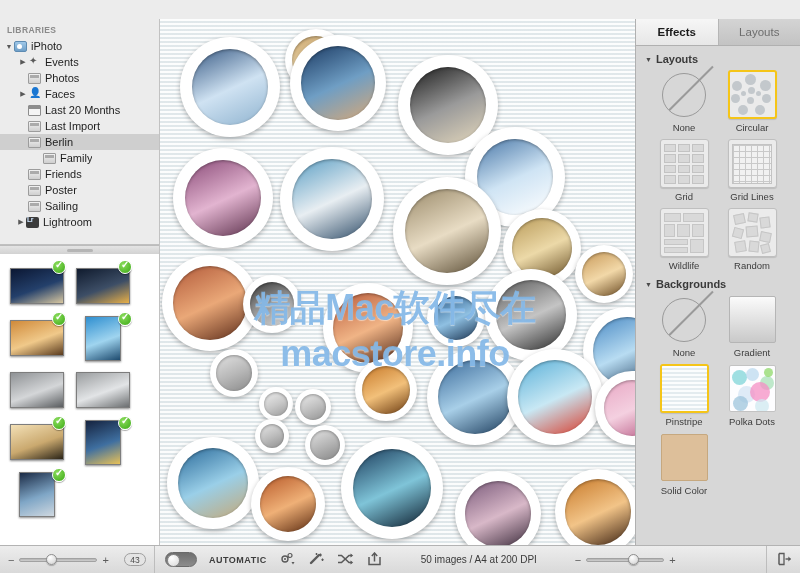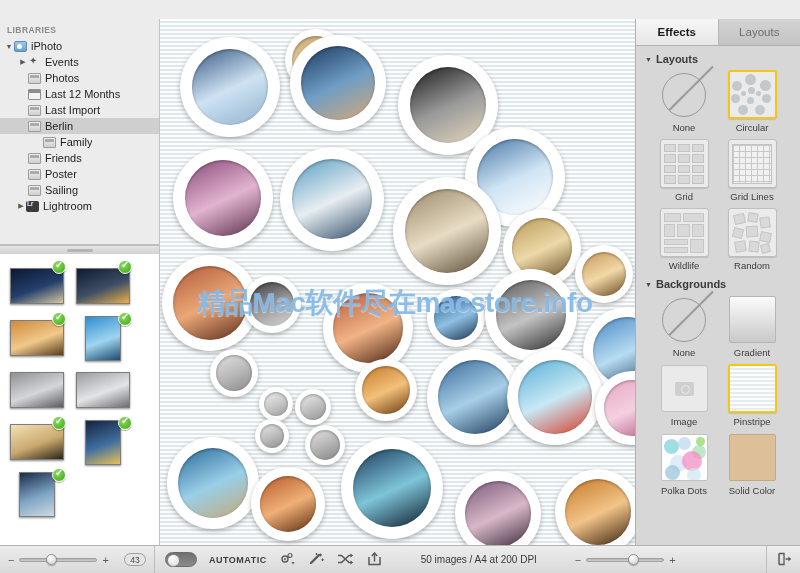--- a/index.html
+++ b/index.html
@@ -174,21 +174,21 @@
     padding: 0;
   }
   .circle .inner {
     position: absolute; border-radius: 50%;
     overflow: hidden;
     box-shadow: inset 0 1px 3px rgba(0,0,0,.35);
   }
   .watermark {
     position: absolute; left: 0; right: 0; top: 265px;
     text-align: center; z-index: 20;
-    font-size: 28px; font-weight: bold;
+    font-size: 36px; font-weight: bold;
     color: rgba(125,180,230,.88);
     text-shadow: 0 1px 1px rgba(255,255,255,.5);
     letter-spacing: -.5px;
     pointer-events: none;
   }
 
   
   .inspector {
     position: absolute; right: 0; top: 19px; width: 165px; bottom: 28px;
     background: #d7d7d7;
@@ -358,23 +358,28 @@
             <span class="disc closed"></span>
             <span class="ico ico-events"></span>
             <span class="tree-label">Events</span>
           </div>
           <div class="tree-row" style="padding-left: 18px;">
             <span class="disc"></span>
             <span class="ico ico-album"></span>
             <span class="tree-label">Photos</span>
           </div>
           <div class="tree-row" style="padding-left: 18px;">
+            <span class="disc closed"></span>
+            <span class="ico ico-faces"></span>
+            <span class="tree-label">Faces</span>
+          </div>
+          <div class="tree-row" style="padding-left: 18px;">
             <span class="disc"></span>
             <span class="ico ico-cal"></span>
-            <span class="tree-label">Last 12 Months</span>
+            <span class="tree-label">Last 20 Months</span>
           </div>
           <div class="tree-row" style="padding-left: 18px;">
             <span class="disc"></span>
             <span class="ico ico-album"></span>
             <span class="tree-label">Last Import</span>
           </div>
           <div class="tree-row sel" style="padding-left: 18px;">
             <span class="disc"></span>
             <span class="ico ico-album"></span>
             <span class="tree-label">Berlin</span>
@@ -658,28 +663,20 @@
           <div class="sw-label">None</div>
         </div>
 
         <div class="swatch-cell">
           <div class="sw">
             <div class="sw-gradient"></div>
           </div>
           <div class="sw-label">Gradient</div>
         </div>
 
-        <div class="swatch-cell">
-          <div class="sw">
-            <div class="sw-image">
-                <div class="cam"></div>
-              </div>
-          </div>
-          <div class="sw-label">Image</div>
-        </div>
 
         <div class="swatch-cell">
           <div class="sw box sel">
             <div class="sw-pin"></div>
           </div>
           <div class="sw-label">Pinstripe</div>
         </div>
 
         <div class="swatch-cell">
           <div class="sw">

